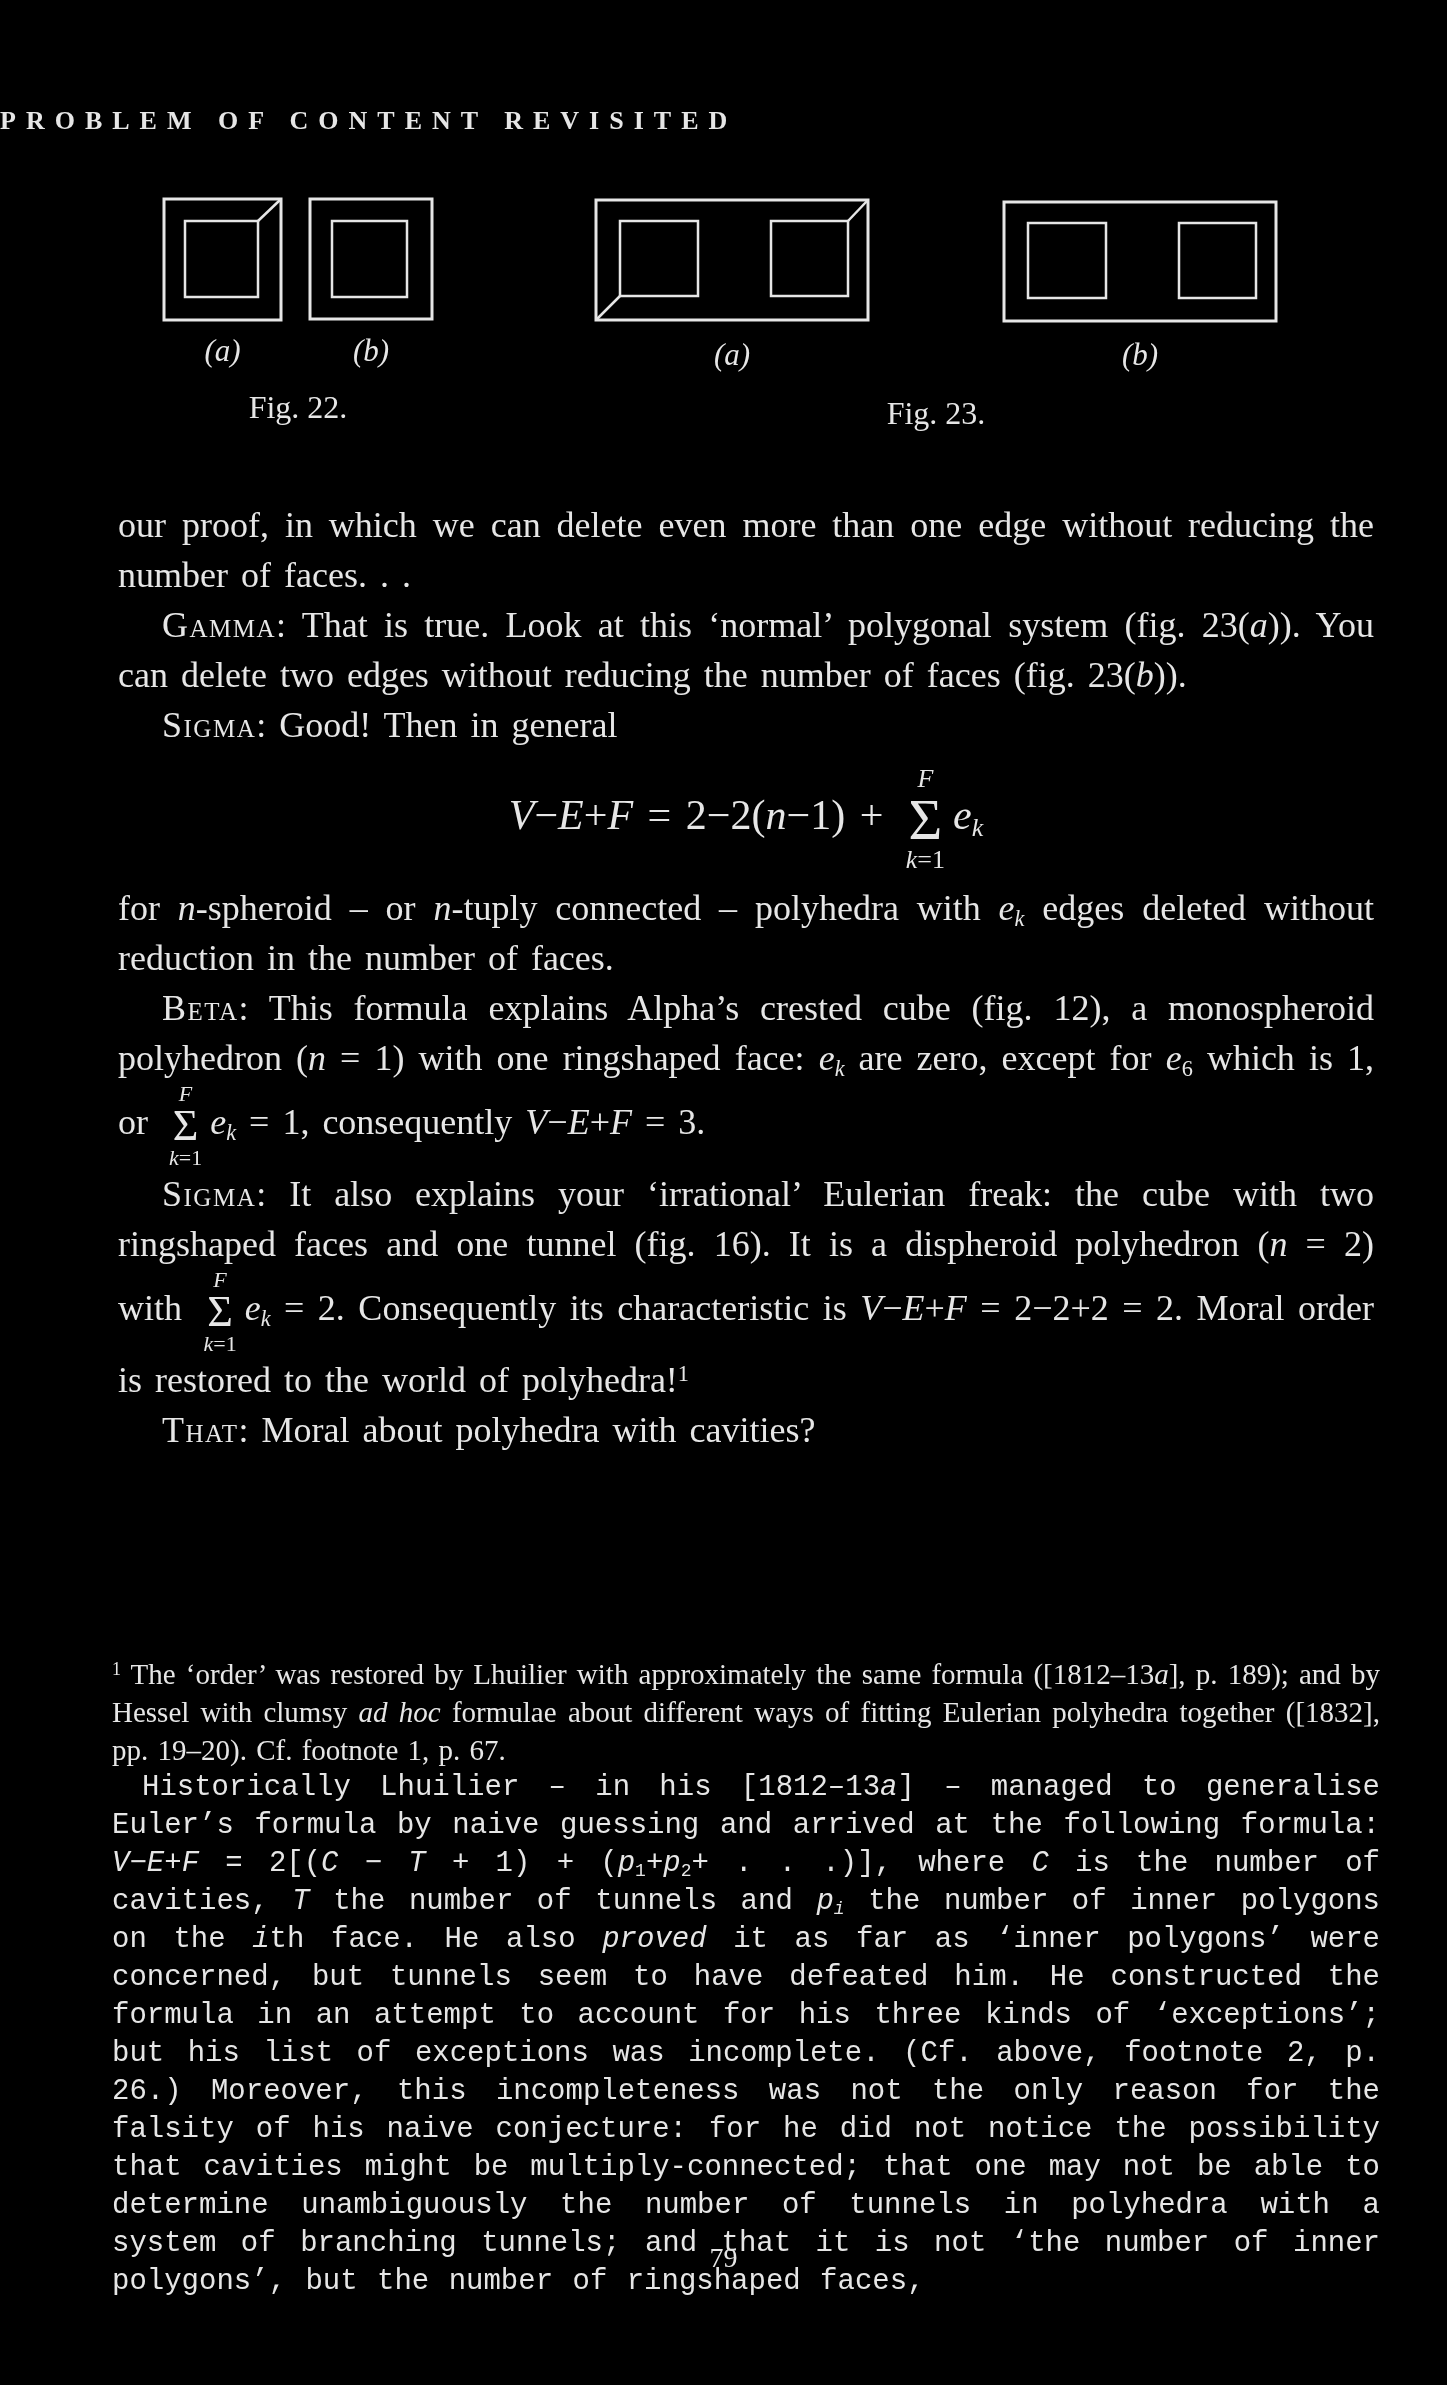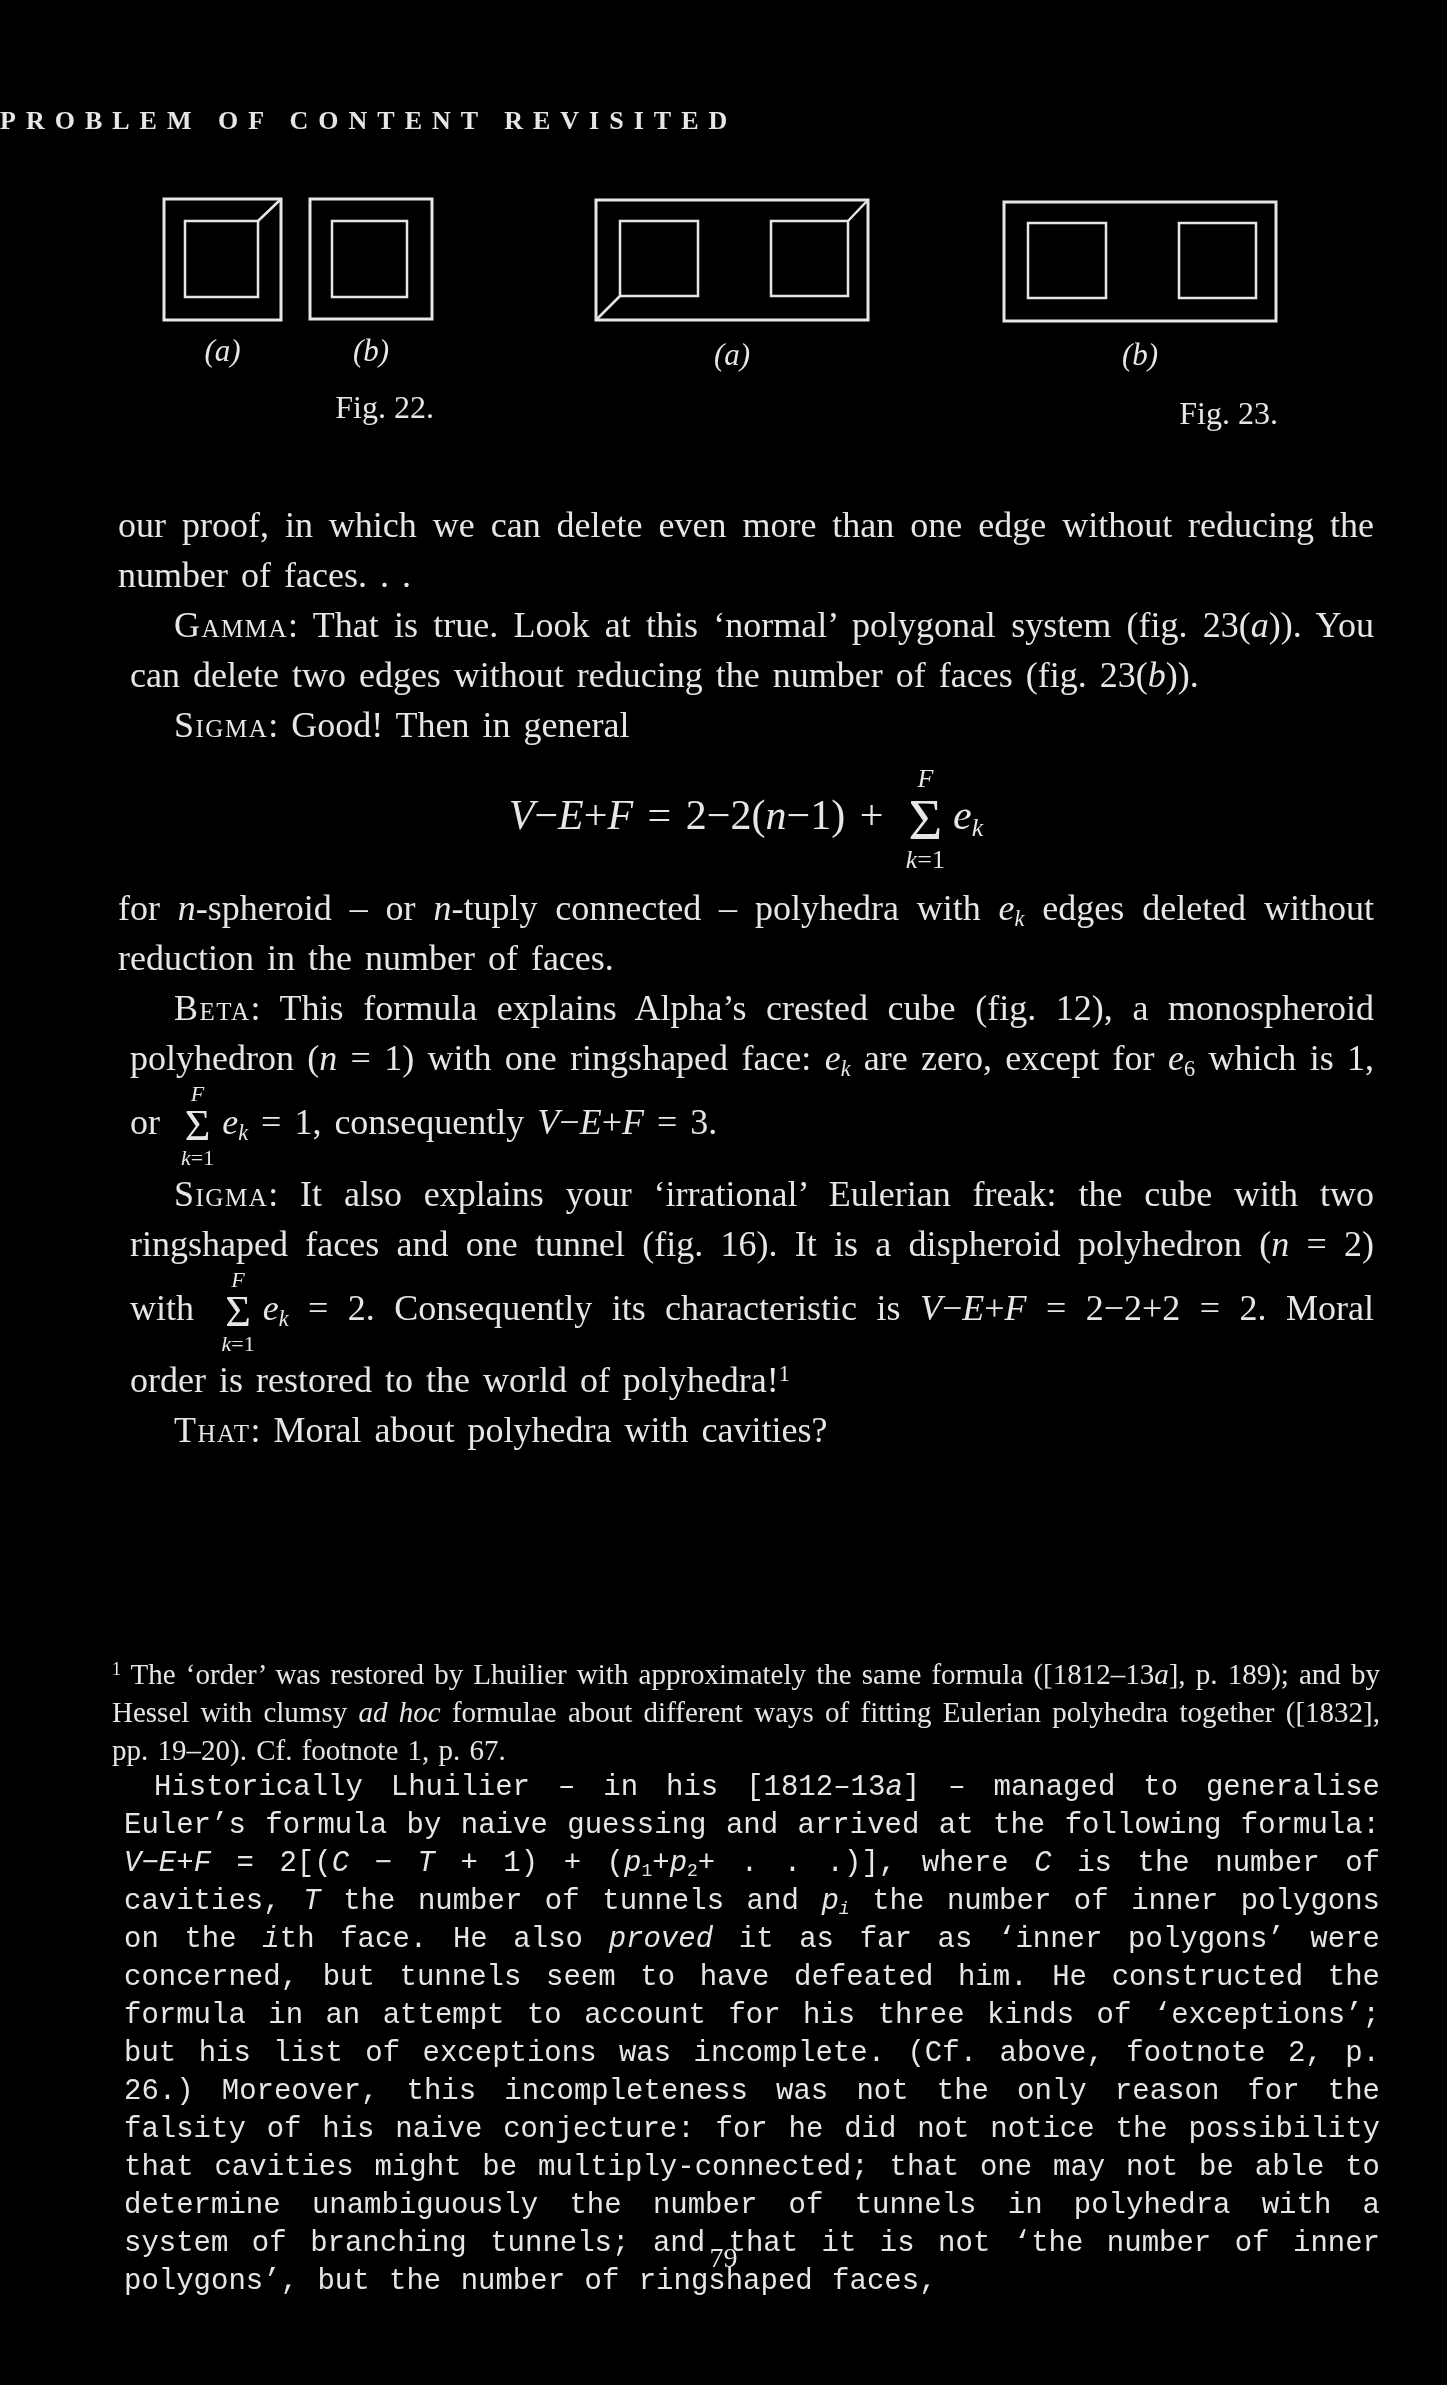--- a/index.html
+++ b/index.html
@@ -13,28 +13,28 @@
     text-align:left;font-size:26px;font-weight:700;
     letter-spacing:10px;
   }
   .figures{position:absolute;top:197px;left:0;width:1447px;height:260px;}
   .figure-drawing{position:absolute;}
   svg line, svg rect{stroke:#e6e6e6;fill:none;}
   .subfig-label{
     position:absolute;text-align:center;font-style:italic;font-size:31px;
   }
   .fig-caption{
-    position:absolute;text-align:right;font-size:32px;
+    position:absolute;text-align:center;font-size:32px;
   }
   .body-text{
     position:absolute;top:500px;left:118px;width:1256px;
     font-size:36px;line-height:50px;text-align:justify;word-spacing:4px;
   }
   .par{margin:0;}
-  .par.indent{text-indent:44px;margin-left:12px;}
+  .par.indent{text-indent:44px;}
   .formula{
     text-align:center;font-size:42px;margin:16px 0 10px 0;line-height:1;
   }
   .it{font-style:italic;}
   .sc{font-variant:small-caps;letter-spacing:1.5px;}
   .sub{font-size:0.62em;vertical-align:-0.28em;line-height:0;}
   .sub.it{font-style:italic;}
   .sup{font-size:0.62em;vertical-align:0.5em;line-height:0;}
   .sum{
     display:inline-flex;flex-direction:column;align-items:center;

